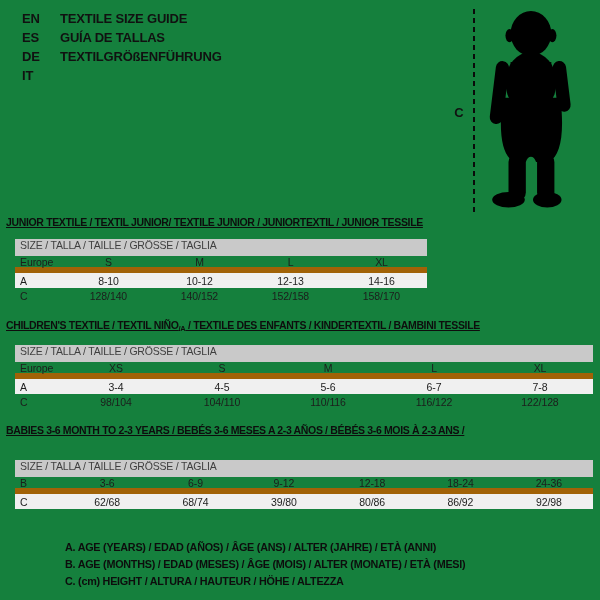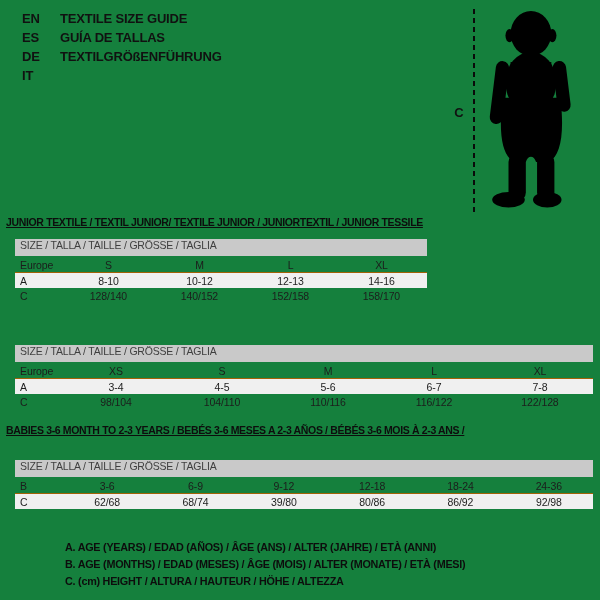--- a/index.html
+++ b/index.html
@@ -43,21 +43,21 @@
   
   .stable { position: absolute; left: 15px; }
   .stable.w1 { width: 412px; }
   .stable.w2 { width: 578px; }
   .size-bar {
     height: 17px; background: #c9c9c9; display: flex; align-items: flex-start;
     padding-left: 5px; margin-bottom: 1px;
   }
   .size-bar span { font-size: 10.5px; color: #3f3f3f; letter-spacing: -0.2px; }
   .trow { display: flex; align-items: center; height: 15px; font-size: 10.5px; color: #1c1c1c; }
-  .trow.first { height: 16px; border-bottom: 1px solid #a16207; }
+  .trow.first { height: 16px; border-bottom: 6px solid #a16207; }
   .trow.stripe { background: #f0f0f0; }
   .trow .lbl { width: 48px; padding-left: 5px; letter-spacing: -0.1px; }
   .trow .cell { flex: 1; text-align: center; letter-spacing: -0.1px; }
 
   
   .footnotes { position: absolute; left: 17px; top: 539px; }
   .footnote {
     font-size: 10.8px; font-weight: bold; letter-spacing: -0.25px;
     line-height: 17px; color: #0d0d0d; white-space: nowrap; margin-left: 48px;
   }
@@ -125,20 +125,23 @@
     </div>
     <div class="trow">
       <span class="lbl">C</span>
       <span class="cell">128/140</span>
       <span class="cell">140/152</span>
       <span class="cell">152/158</span>
       <span class="cell">158/170</span>
     </div>
   </div>
 
+  <div class="sec-title" style="top:318px;">
+    <span>CHILDREN'S TEXTILE / TEXTIL NIÑO</span><span class="sub">/A</span><span> / TEXTILE DES ENFANTS / KINDERTEXTIL / BAMBINI TESSILE</span>
+  </div>
   <div class="stable w2" style="top:345px;">
     <div class="size-bar">
       <span>SIZE / TALLA / TAILLE / GRÖSSE / TAGLIA</span>
     </div>
     <div class="trow first">
       <span class="lbl">Europe</span>
       <span class="cell">XS</span>
       <span class="cell">S</span>
       <span class="cell">M</span>
       <span class="cell">L</span>

